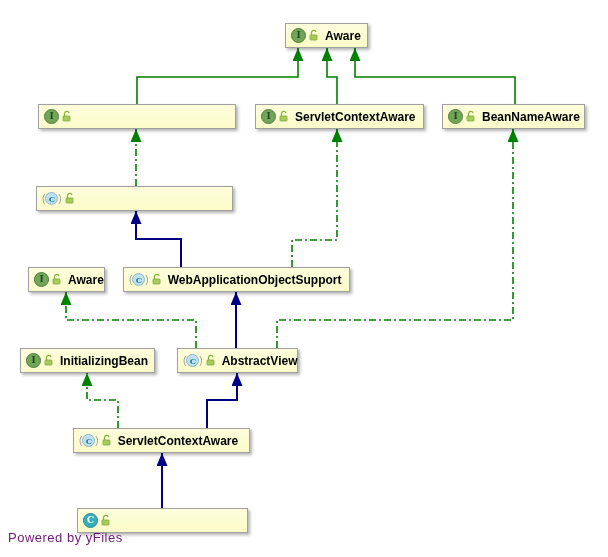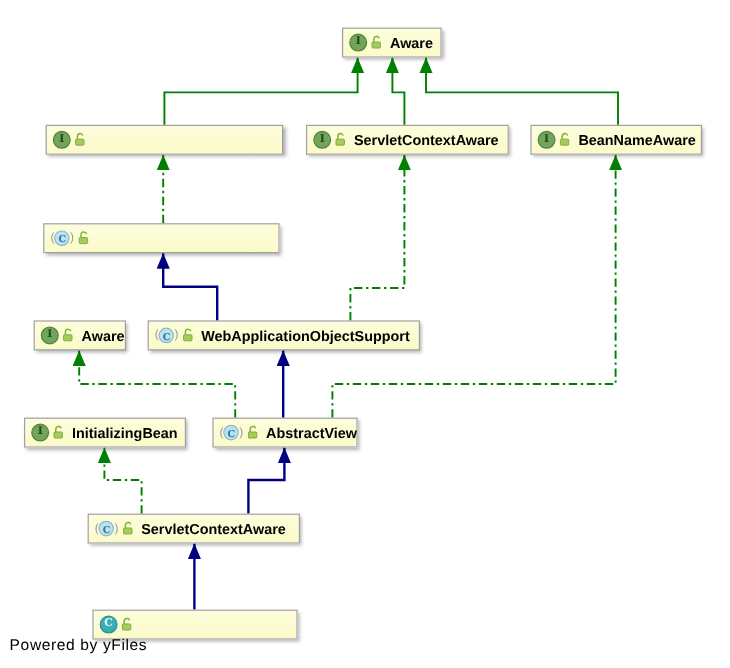--- a/index.html
+++ b/index.html
@@ -159,14 +159,14 @@
       </div>
       <div class="node kind-class" style="left: 77px; top: 508px; width: 171px; height: 25px;">
         <span class="ticon cls">C</span>
         <svg class="lock" width="11" height="12" viewBox="0 0 11 12">
           <path d="M2.5 6 L2.5 3.4 A2.3 2.3 0 0 1 7.0 3.0" fill="none" stroke="#86b440" stroke-width="1.3"></path>
           <rect x="1" y="6" width="7" height="5" rx="0.8" fill="#a7cc5a" stroke="#7ea83e" stroke-width="0.8"></rect>
         </svg>
       </div>
     </div>
 
-  <div class="watermark" style="color: #000000;">Powered by yFiles</div>
+  <div class="watermark" style="color: #701a75;">Powered by yFiles</div>
 </div>
 
 </body></html>

